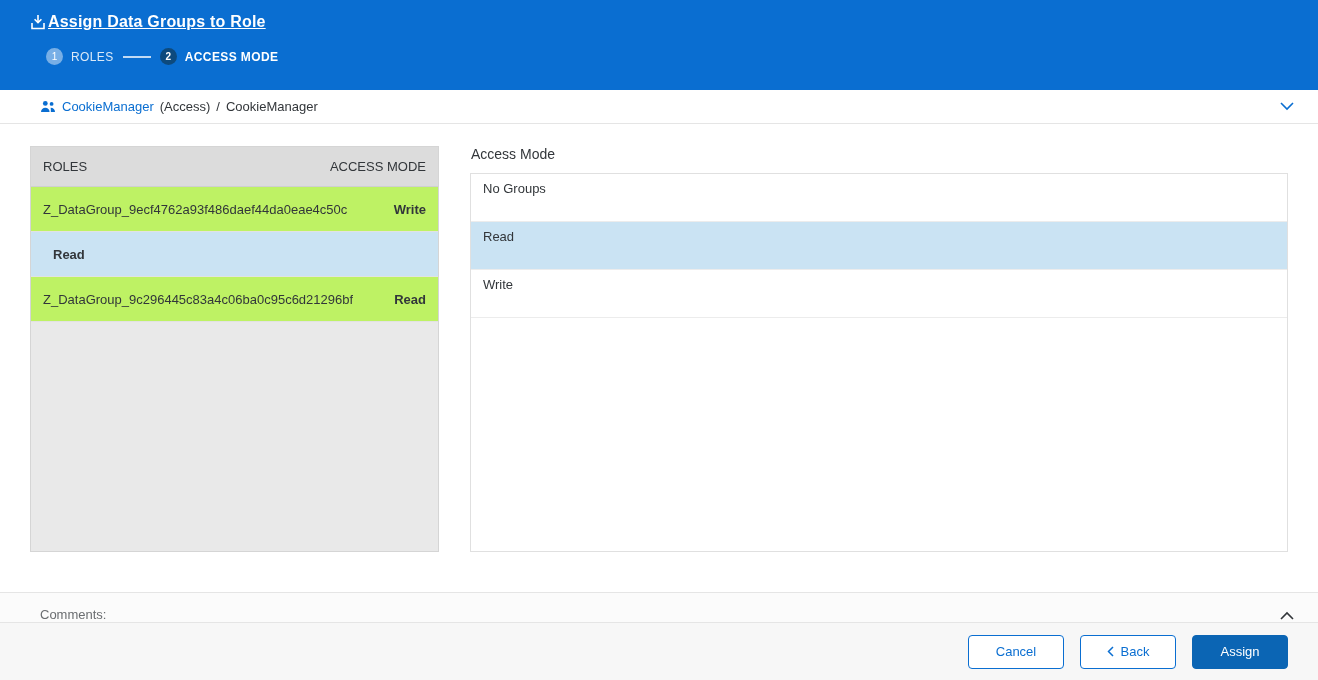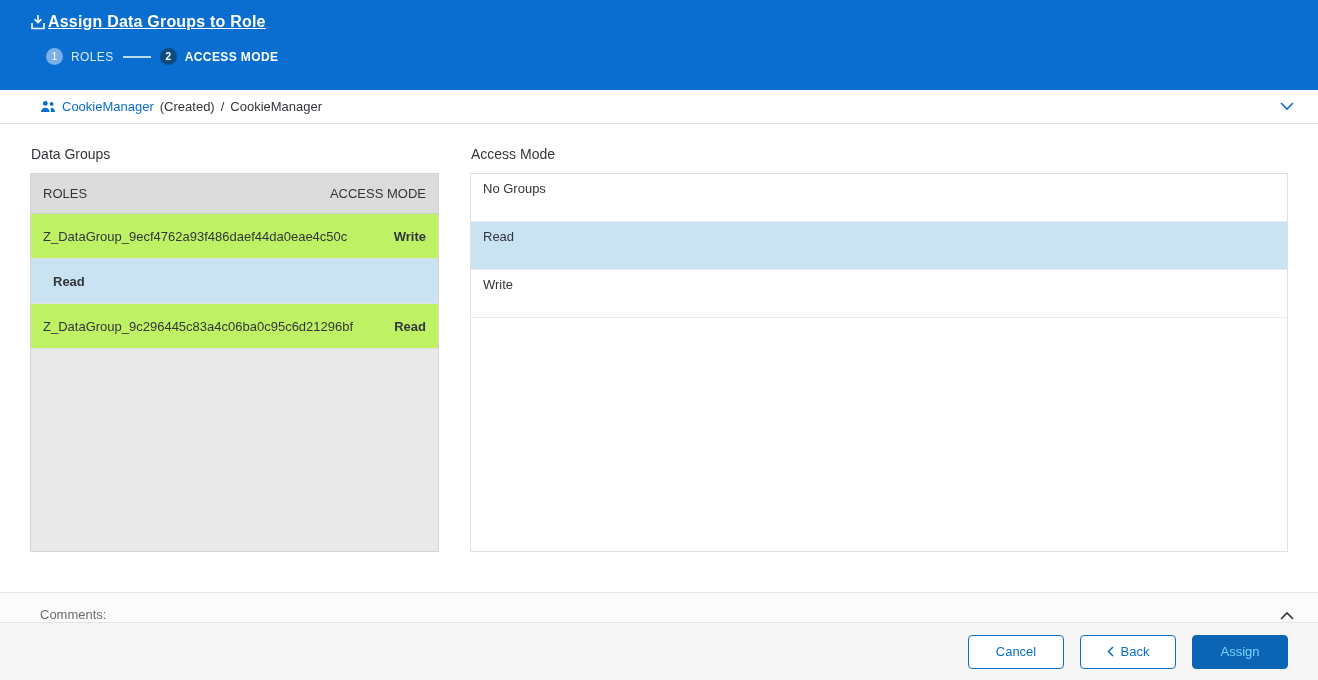--- a/index.html
+++ b/index.html
@@ -127,21 +127,21 @@
   }
   .btn {
     height: 34px; min-width: 96px;
     border-radius: 4px;
     font-family: inherit; font-size: 13px;
     display: flex; align-items: center; justify-content: center; gap: 7px;
     cursor: pointer;
     padding: 0 14px;
   }
   .btn-ghost { background: #fff; border: 1px solid var(--link-blue, #0a6ed1); color: var(--link-blue, #0a6ed1); }
-  .btn-primary { background: var(--primary-button, #0b65b4); border: 1px solid var(--primary-button, #0b65b4); color: #7dd3fc; text-align: right; }
+  .btn-primary { background: var(--primary-button, #0b65b4); border: 1px solid var(--primary-button, #0b65b4); color: #ffffff; text-align: right; }
   .back-chevron { display: flex; align-items: center; }
 </style>
 </head>
 <body>
 
 <header class="app-header">
   <div class="title-row">
     <span class="hdr-icon">
       <svg width="16" height="16" viewBox="0 0 16 16">
         <path d="M8 1v7.5" stroke="#fff" stroke-width="1.6" fill="none"></path>
@@ -168,35 +168,34 @@
   <div class="crumb-left">
     <span class="group-icon">
       <svg width="16" height="13" viewBox="0 0 16 13">
         <circle cx="5.3" cy="3.4" r="2.4" fill="currentColor"></circle>
         <path d="M1 12c0-2.7 1.9-4.3 4.3-4.3S9.6 9.3 9.6 12z" fill="currentColor"></path>
         <circle cx="11.6" cy="3.9" r="1.9" fill="currentColor"></circle>
         <path d="M10.7 7.7c2.5 0 4.3 1.6 4.3 4.3h-4.1" fill="currentColor"></path>
       </svg>
     </span>
     <a class="crumb-link">CookieManager</a>
-    <span class="crumb-dim">(Created)</span>
+    <span class="crumb-dim">(Access)</span>
     <span class="crumb-dim">/</span>
     <span class="crumb-dim">CookieManager</span>
   </div>
   <span class="crumb-chevron">
     <svg width="14" height="9" viewBox="0 0 14 9">
         <path d="M1 1l6 6 6-6" fill="none" stroke="currentColor" stroke-width="1.6"></path>
       </svg>
   </span>
 </div>
 
 <main class="main">
 
   <section class="left-col">
-    <h2 class="panel-title">Data Groups</h2>
     <div class="dg-table">
       <div class="dg-header">
         <span>ROLES</span>
         <span>ACCESS MODE</span>
       </div>
       <div class="dg-row">
         <span class="dg-name">Z_DataGroup_9ecf4762a93f486daef44da0eae4c50c</span>
         <span class="dg-access">Write</span>
       </div>
       <div class="dg-row selected">

